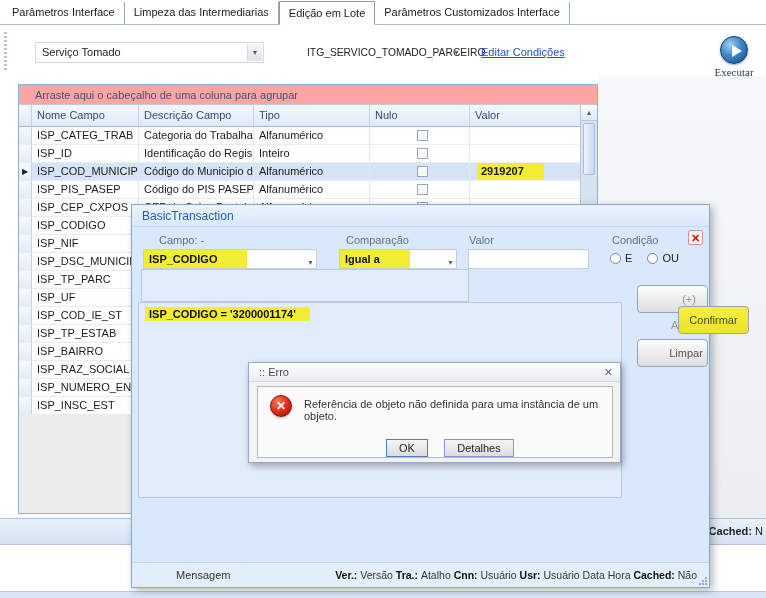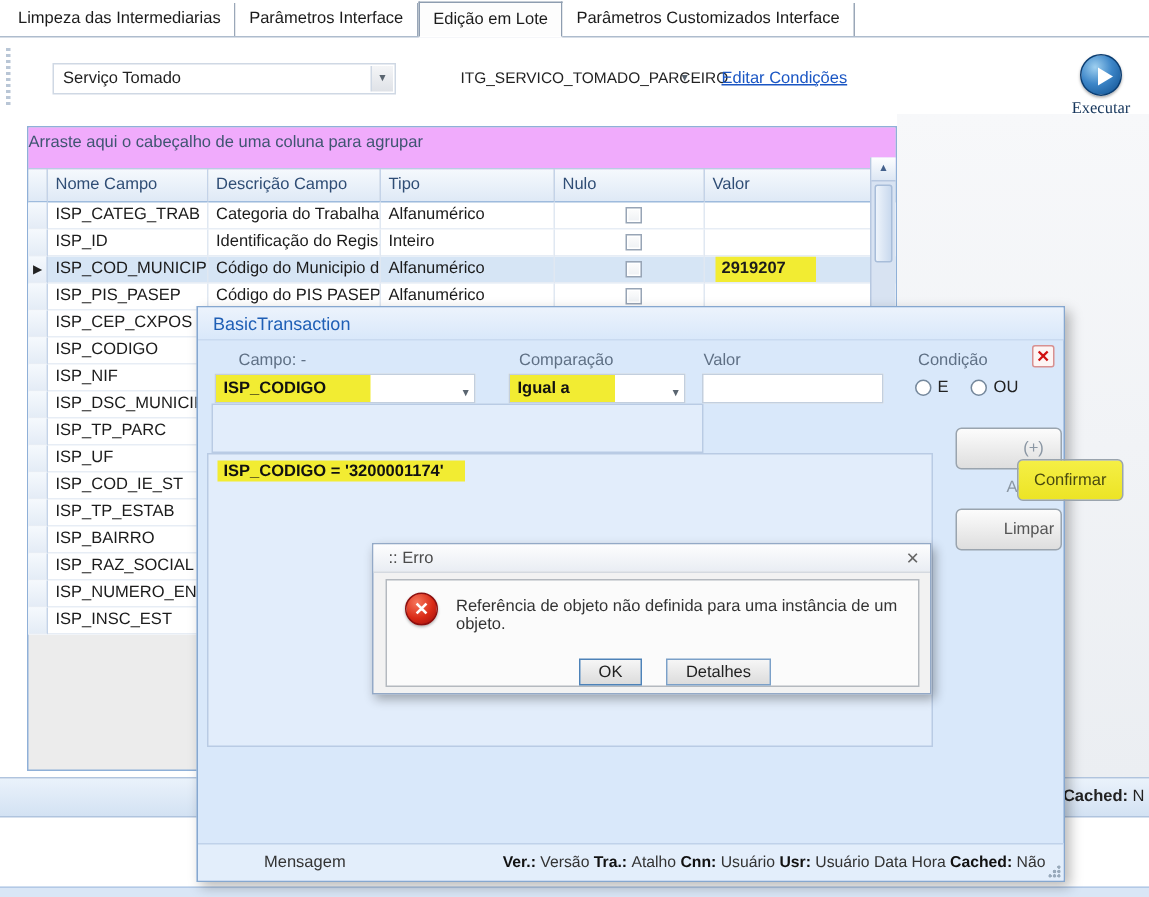--- a/index.html
+++ b/index.html
@@ -31,22 +31,22 @@
   .exec .lbl { margin-top:2px; color:#16365c; }
 
   .dock-dots { position:absolute; left:4px; top:32px; width:3px; height:40px;
     background:repeating-linear-gradient(180deg,#b9c6d6 0 2px,transparent 2px 4px); }
   .right-bg { position:absolute; left:598px; top:76px; right:0; height:442px;
     background:linear-gradient(#f7f8fa,#ebeef2); }
 
   
   .grid { position:absolute; left:18px; top:84px; width:580px; height:430px;
     border:1px solid #8fb0d8; background:#ececec; }
-  .groupbar { height:28px; background:#f0abfc; border-bottom:1px solid #b9cbe4;
-    color:#3f5571; line-height:20px; }
+  .groupbar { height:20px; background:#fca5a5; border-bottom:1px solid #b9cbe4;
+    color:#3f5571; line-height:20px; padding-left:16px; }
   .ghead { display:flex; height:22px; }
   .ghead .hcell { background:linear-gradient(#f5f9fd,#dfe9f6); border-right:1px solid #c4d3e8;
     border-bottom:1px solid #9ebbdd; color:#2f4d75; line-height:21px; padding-left:5px;
     overflow:hidden; white-space:nowrap; }
   .gbody { background:#fff; }
   .grow { display:flex; height:18px; background:#fff; }
   .grow.sel { background:#d6e5f5; }
   .gcell { border-right:1px solid #e0e8f2; border-bottom:1px solid #e7edf5;
     line-height:17px; padding-left:5px; overflow:hidden; white-space:nowrap; color:#1b1b1b; }
   .gcell.ind { padding:0; text-align:center; color:#222; font-size:8px; line-height:18px;
@@ -125,22 +125,22 @@
   .err-msg { position:absolute; left:46px; top:11px; right:8px; color:#333; }
   .err-btn { position:absolute; top:52px; height:18px; background:linear-gradient(#f6f6f6,#dcdcdc);
     text-align:center; line-height:16px; color:#222; cursor:pointer; }
   .err-ok { left:128px; width:42px; border:1px solid #4d82b8; }
   .err-det { left:186px; width:70px; border:1px solid #7ba0c8; }
 </style>
 </head>
 <body>
 
 <div class="tabbar">
+    <div class="tab">Parâmetros Interface</div>
     <div class="tab">Limpeza das Intermediarias</div>
-    <div class="tab">Parâmetros Interface</div>
     <div class="tab active">Edição em Lote</div>
     <div class="tab">Parâmetros Customizados Interface</div>
   </div>
 
 <div class="dock-dots"></div>
 <div class="combo" style="left:35px; top:42px; width:229px;">
   <span>Serviço Tomado</span>
   <span class="arrow">▼</span>
 </div>
 <div class="combo" style="left:300px; top:42px; width:166px; font-size:10.3px; border-color:transparent; background:transparent;">

